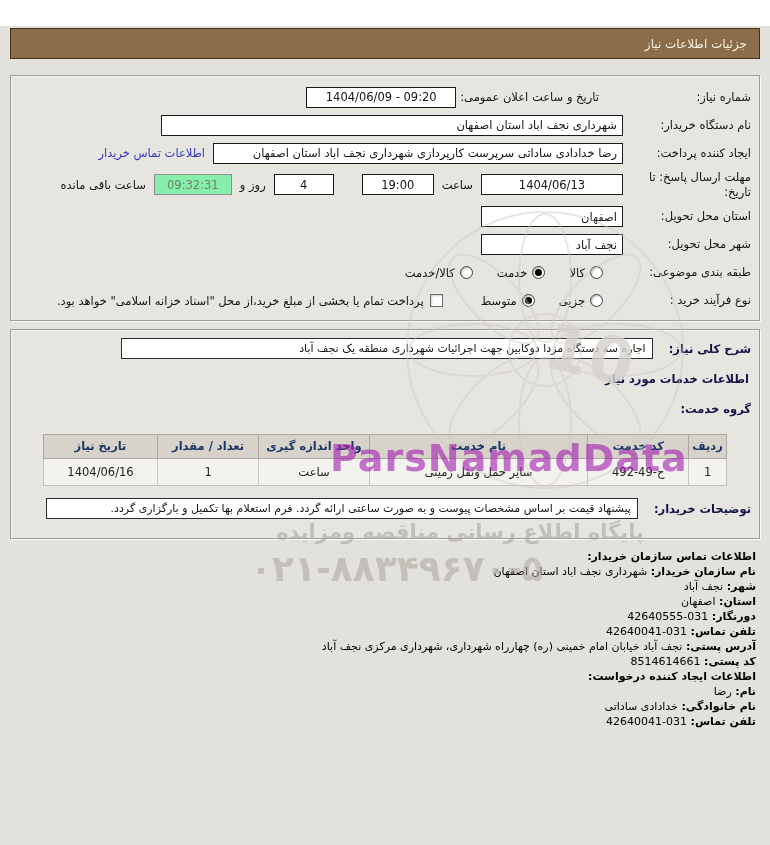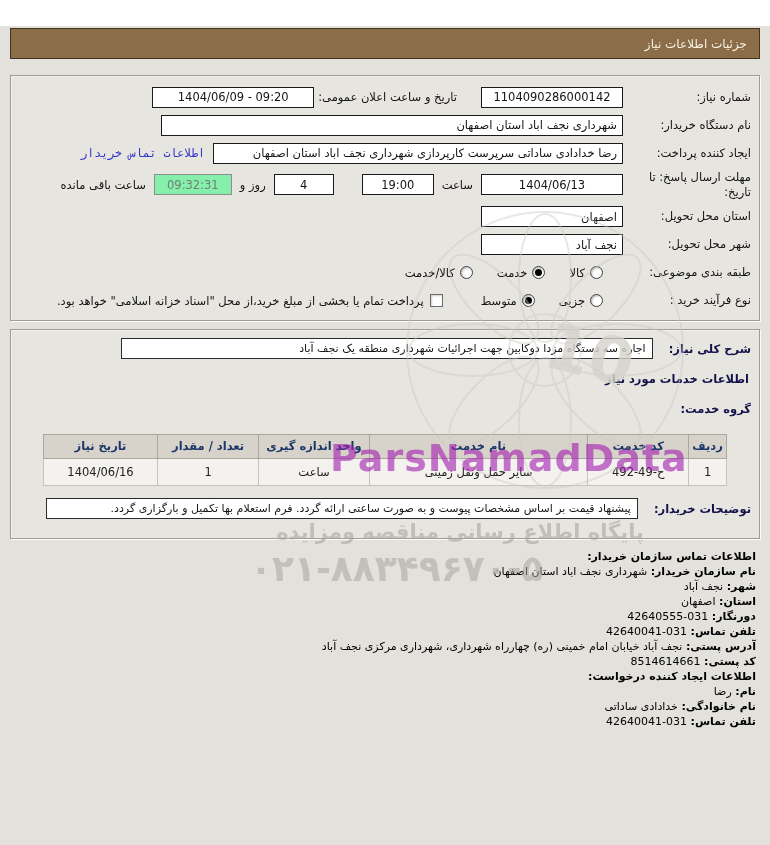--- a/index.html
+++ b/index.html
@@ -16,28 +16,28 @@
   .box1 { margin-top:16px; padding:10px 8px 2px 8px; }
   .box2 { margin-top:8px; padding:8px 8px 12px 8px; }
 
   .row { display:flex; align-items:center; margin-bottom:6px; min-height:22px; }
   .lbl { flex:none; width:128px; font-size:11.5px; padding-left:4px; line-height:1.3; }
   .blbl { font-weight:bold; color:#13134a; font-size:11.5px; flex:none; padding-left:16px; }
 
   .fld { height:21px; background:#fff; border:1px solid #1a1a1a; display:flex; align-items:center;
          padding:0 5px; font-size:11.5px; overflow:hidden; white-space:nowrap; }
   .center { justify-content:center; }
-  .w142{width:142px} .w150{width:162px} .w462{width:462px} .w410{width:410px}
+  .w142{width:142px} .w150{width:150px} .w462{width:462px} .w410{width:410px}
   .w72{width:72px} .w60{width:60px} .w78{width:78px}
   .yellow { background:#86efac; border:1px solid #8f8f8f; color:#6f7f72; }
   .ltrtxt { direction:ltr; unicode-bidi:bidi-override; }
 
   .gap-lbl { margin-right:24px; width:auto; }
   .mini { font-size:11.5px; margin:0 8px; }
-  .link { color:#3333cc; font-size:11.5px; margin-right:8px; cursor:pointer; white-space:nowrap;font-family:Liberation Mono, monospace; }
+  .link { color:#3333cc; font-size:11.5px; margin-right:8px; cursor:pointer; white-space:nowrap; }
 
   .opt { display:flex; align-items:center; margin-left:4px; margin-right:20px; }
   .opt .txt { font-size:11.5px; margin-right:5px; }
   .radio { position:relative; width:13px; height:13px; border-radius:50%; background:#fff;
            border:1px solid #404040; box-shadow:inset 1px 1px 2px rgba(0,0,0,.3); flex:none; }
   .radio.checked::after { content:""; position:absolute; inset:2px; border-radius:50%; background:#000; }
   .checkbox { width:13px; height:13px; background:#fff; border:1px solid #6b6b6b;
               box-shadow:inset 1px 1px 2px rgba(0,0,0,.2); flex:none; }
   .chk-note { font-size:11.5px; margin-right:6px; }
   .chk-wrap { margin-right:34px; display:flex; align-items:center; }
@@ -78,21 +78,20 @@
   <div class="topstrip"></div>
 
   <div class="titlebar">
     <span>جزئیات اطلاعات نیاز</span>
   </div>
 
   <div class="box box1">
 
     <div class="row">
       <span class="lbl">شماره نیاز:</span>
-      <span class="fld w142 center ltrtxt">1104090286000142</span>
       <span class="lbl gap-lbl">تاریخ و ساعت اعلان عمومی:</span>
       <span class="fld w150 center ltrtxt">1404/06/09 - 09:20</span>
     </div>
 
     <div class="row">
       <span class="lbl">نام دستگاه خریدار:</span>
       <span class="fld w462">شهرداری نجف اباد استان اصفهان</span>
     </div>
 
     <div class="row">

